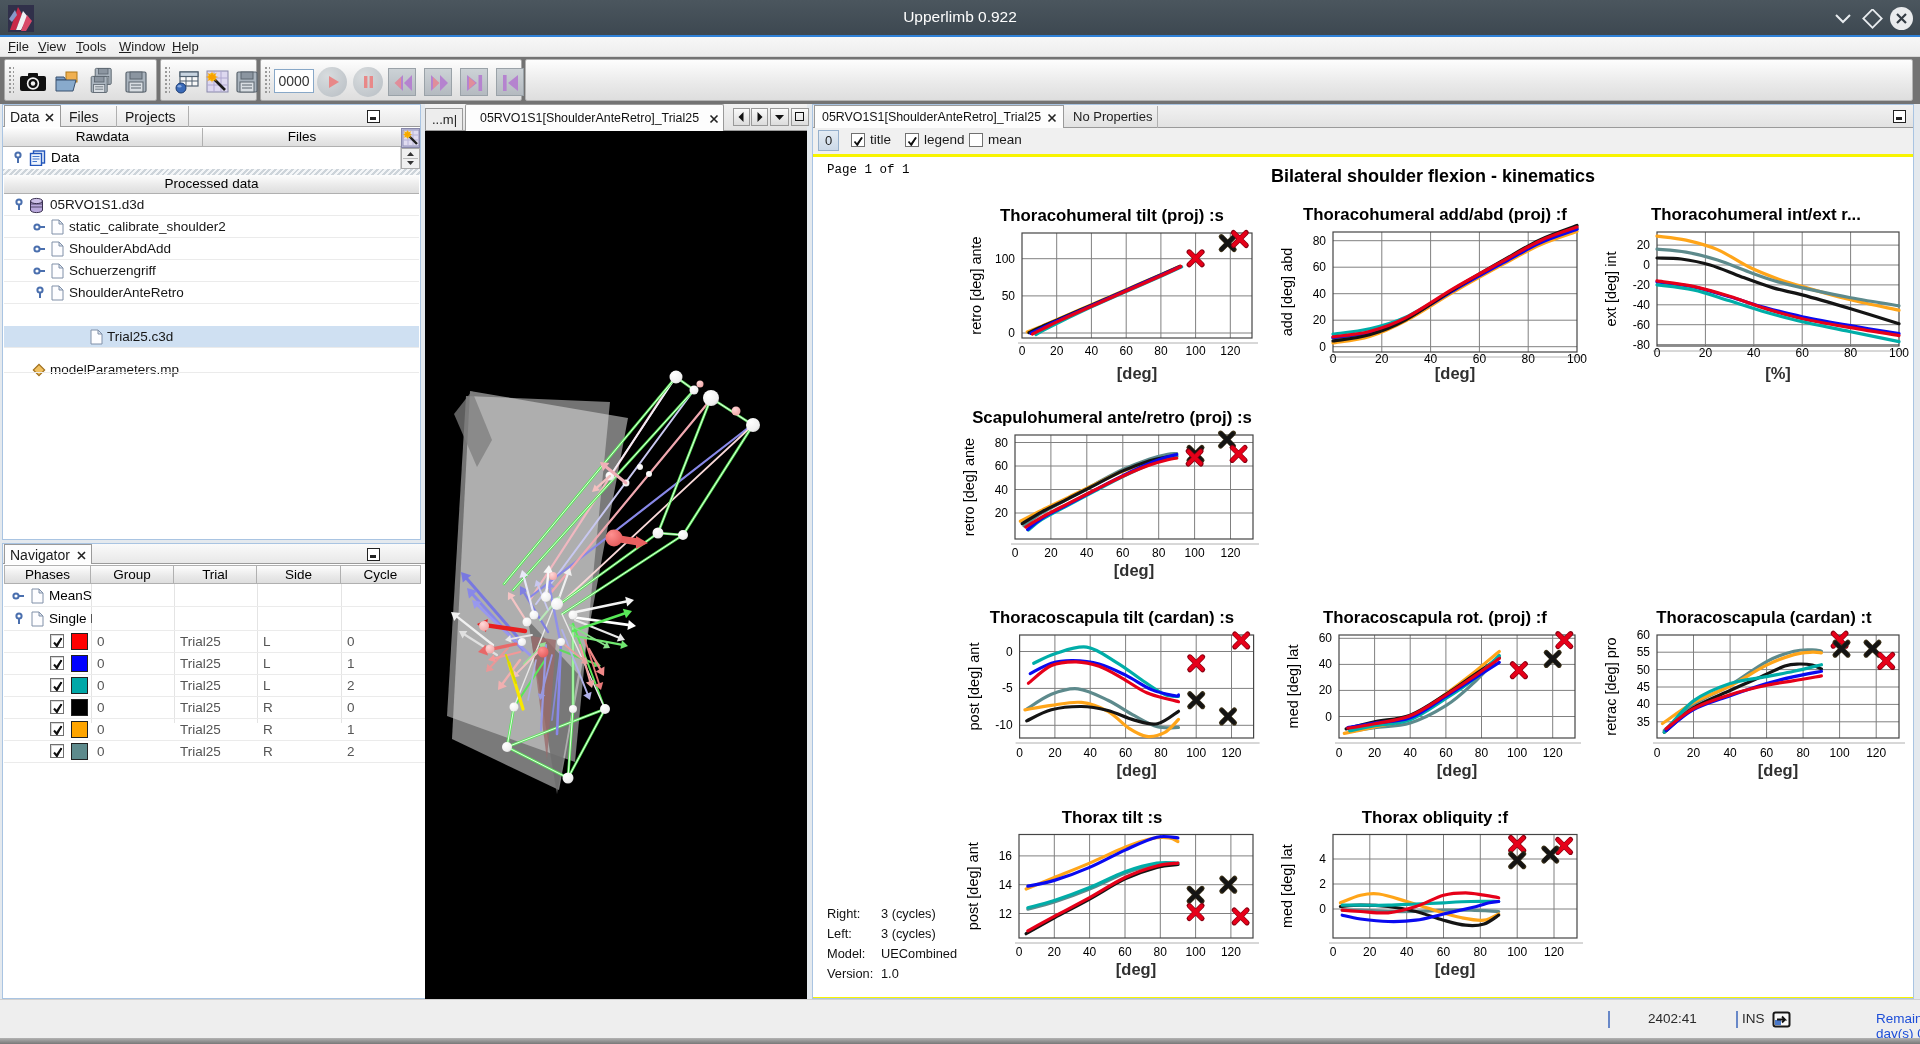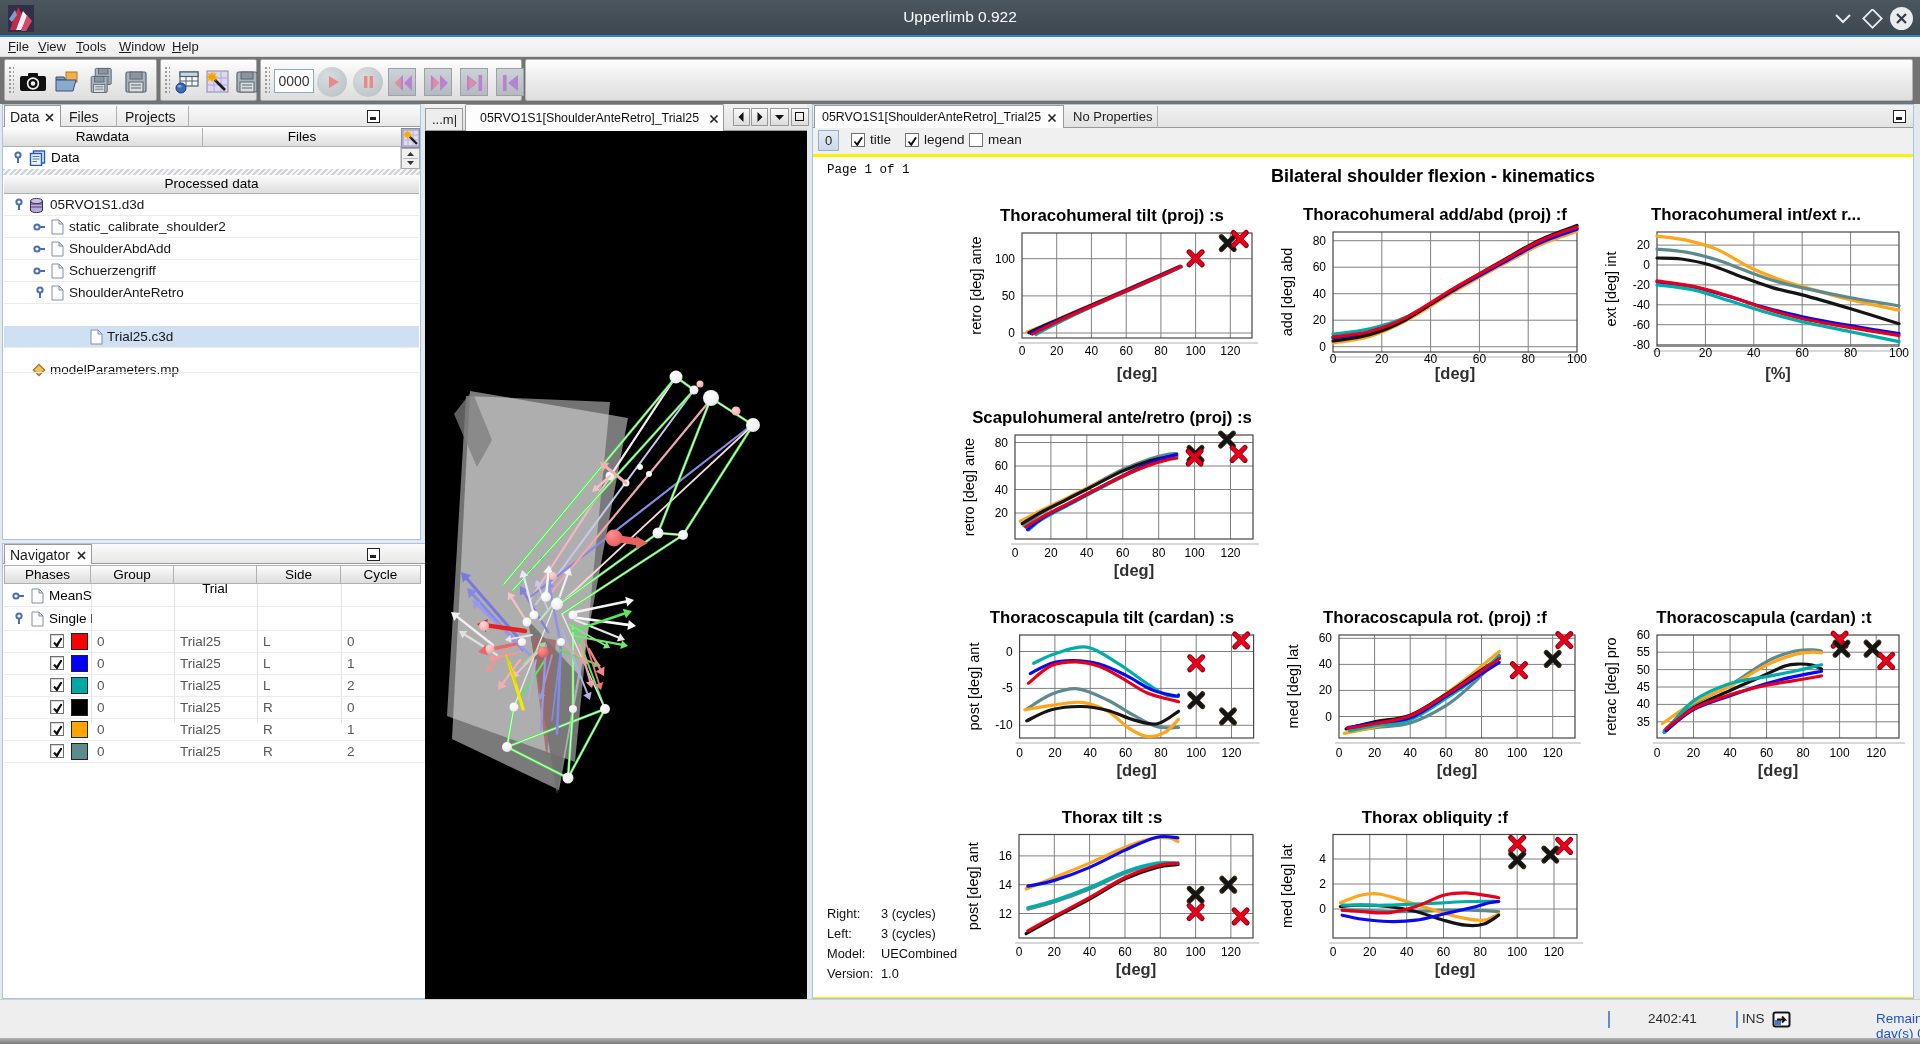--- a/index.html
+++ b/index.html
@@ -281,21 +281,21 @@
         </svg>
     </div>
     <div class="abs" style="left:364px;top:4px;width:13px;height:13px;border:1.5px solid #222;background:#fff">
       <div class="abs" style="left:2px;top:6px;width:6px;height:3px;background:#222"></div>
     </div>
   </div>
 
   <div class="abs" style="left:0;top:20px;right:0;height:20px;">
     <div class="abs hdrgrad" style="left:1px;top:1px;width:87px;height:19px;border:1px solid #b0b0b0;text-align:center;font-size:13.5px;padding-top:1px">Phases</div>
     <div class="abs hdrgrad" style="left:88px;top:1px;width:83px;height:19px;border:1px solid #b0b0b0;border-left:none;text-align:center;font-size:13.5px;padding-top:1px">Group</div>
-    <div class="abs hdrgrad" style="left:171px;top:1px;width:83px;height:19px;border:1px solid #b0b0b0;border-left:none;text-align:center;font-size:13.5px;padding-top:15px">Trial</div>
+    <div class="abs hdrgrad" style="left:171px;top:1px;width:83px;height:19px;border:1px solid #b0b0b0;border-left:none;text-align:center;font-size:13.5px;padding-top:1px">Trial</div>
     <div class="abs hdrgrad" style="left:254px;top:1px;width:84px;height:19px;border:1px solid #b0b0b0;border-left:none;text-align:center;font-size:13.5px;padding-top:1px">Side</div>
     <div class="abs hdrgrad" style="left:338px;top:1px;width:80px;height:19px;border:1px solid #b0b0b0;border-left:none;text-align:center;font-size:13.5px;padding-top:1px">Cycle</div>
   </div>
 
   <div class="abs" style="left:88px;top:40px;width:1px;height:139px;background:#e4e4e4"></div>
   <div class="abs" style="left:171px;top:40px;width:1px;height:139px;background:#e4e4e4"></div>
   <div class="abs" style="left:254px;top:40px;width:1px;height:139px;background:#e4e4e4"></div>
   <div class="abs" style="left:338px;top:40px;width:1px;height:139px;background:#e4e4e4"></div>
 
   <div class="abs" style="left:1px;right:1px;top:41px;height:22px">

